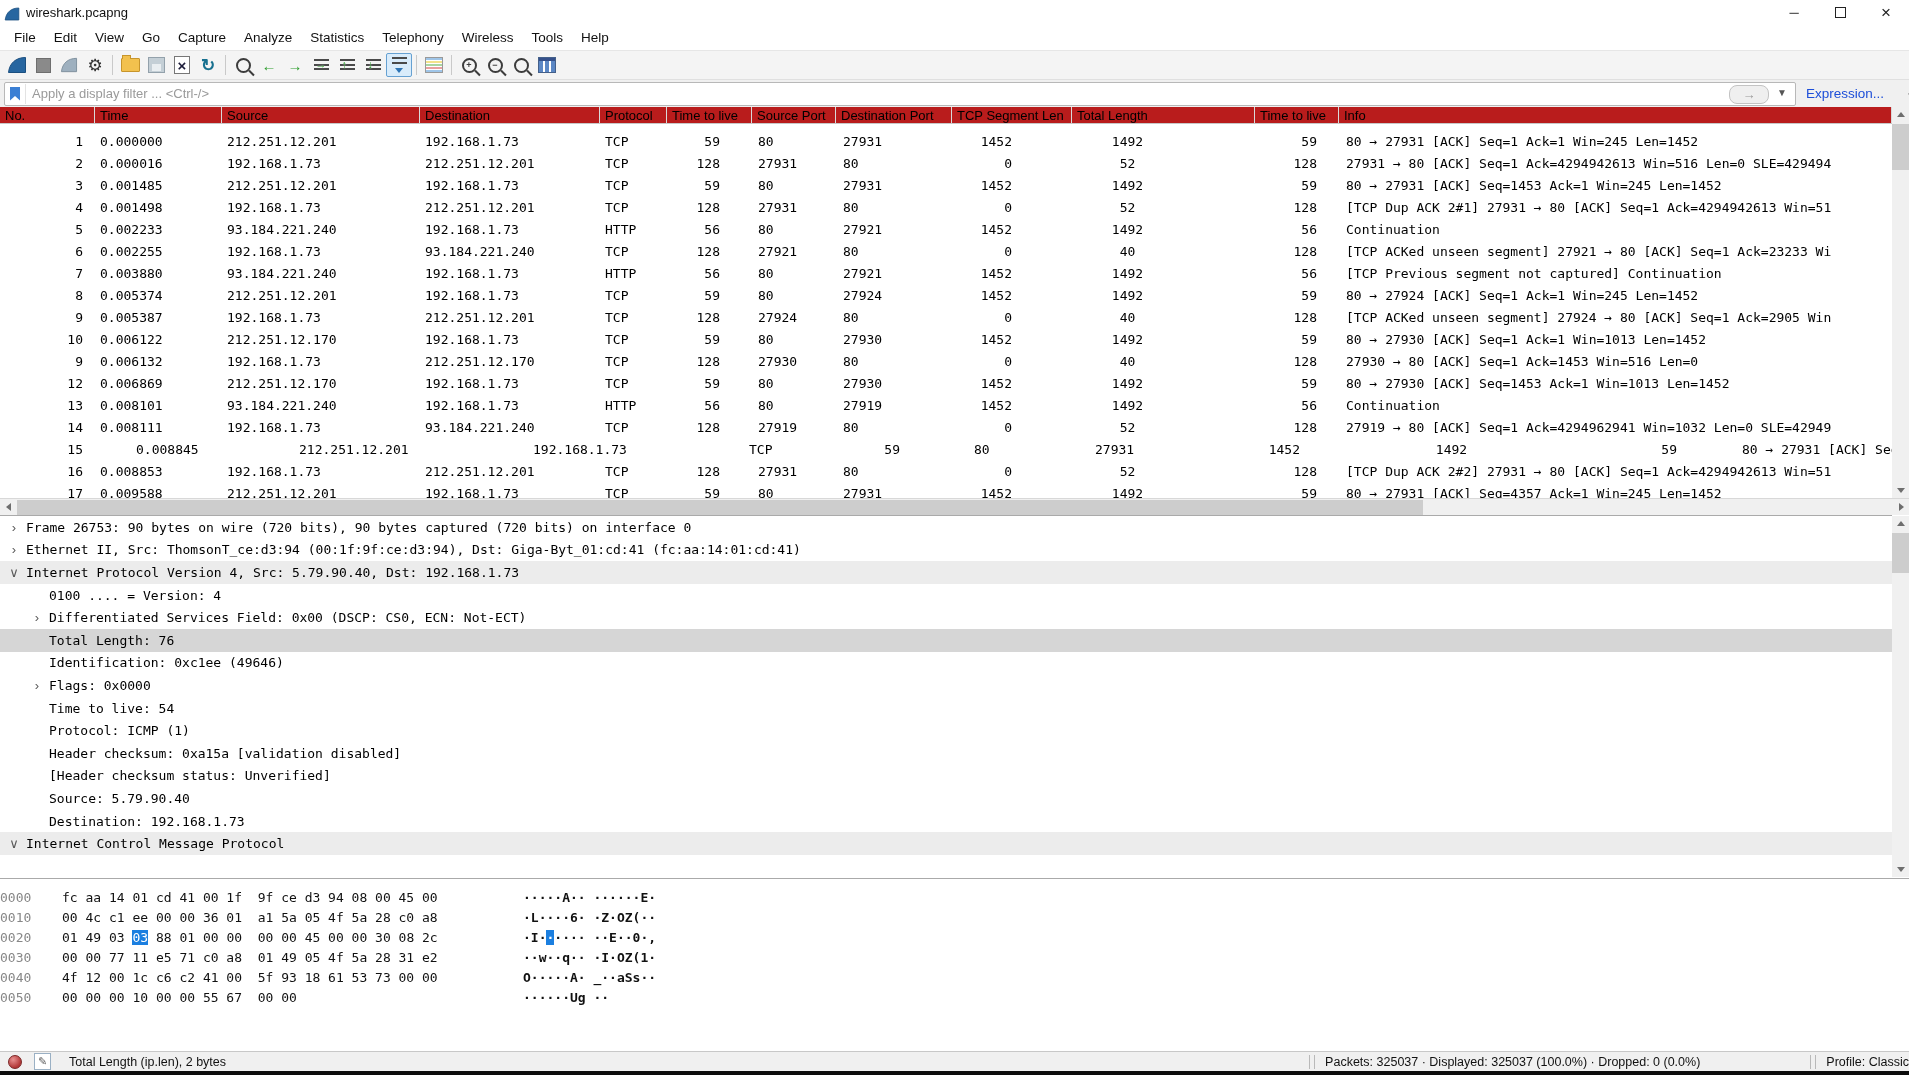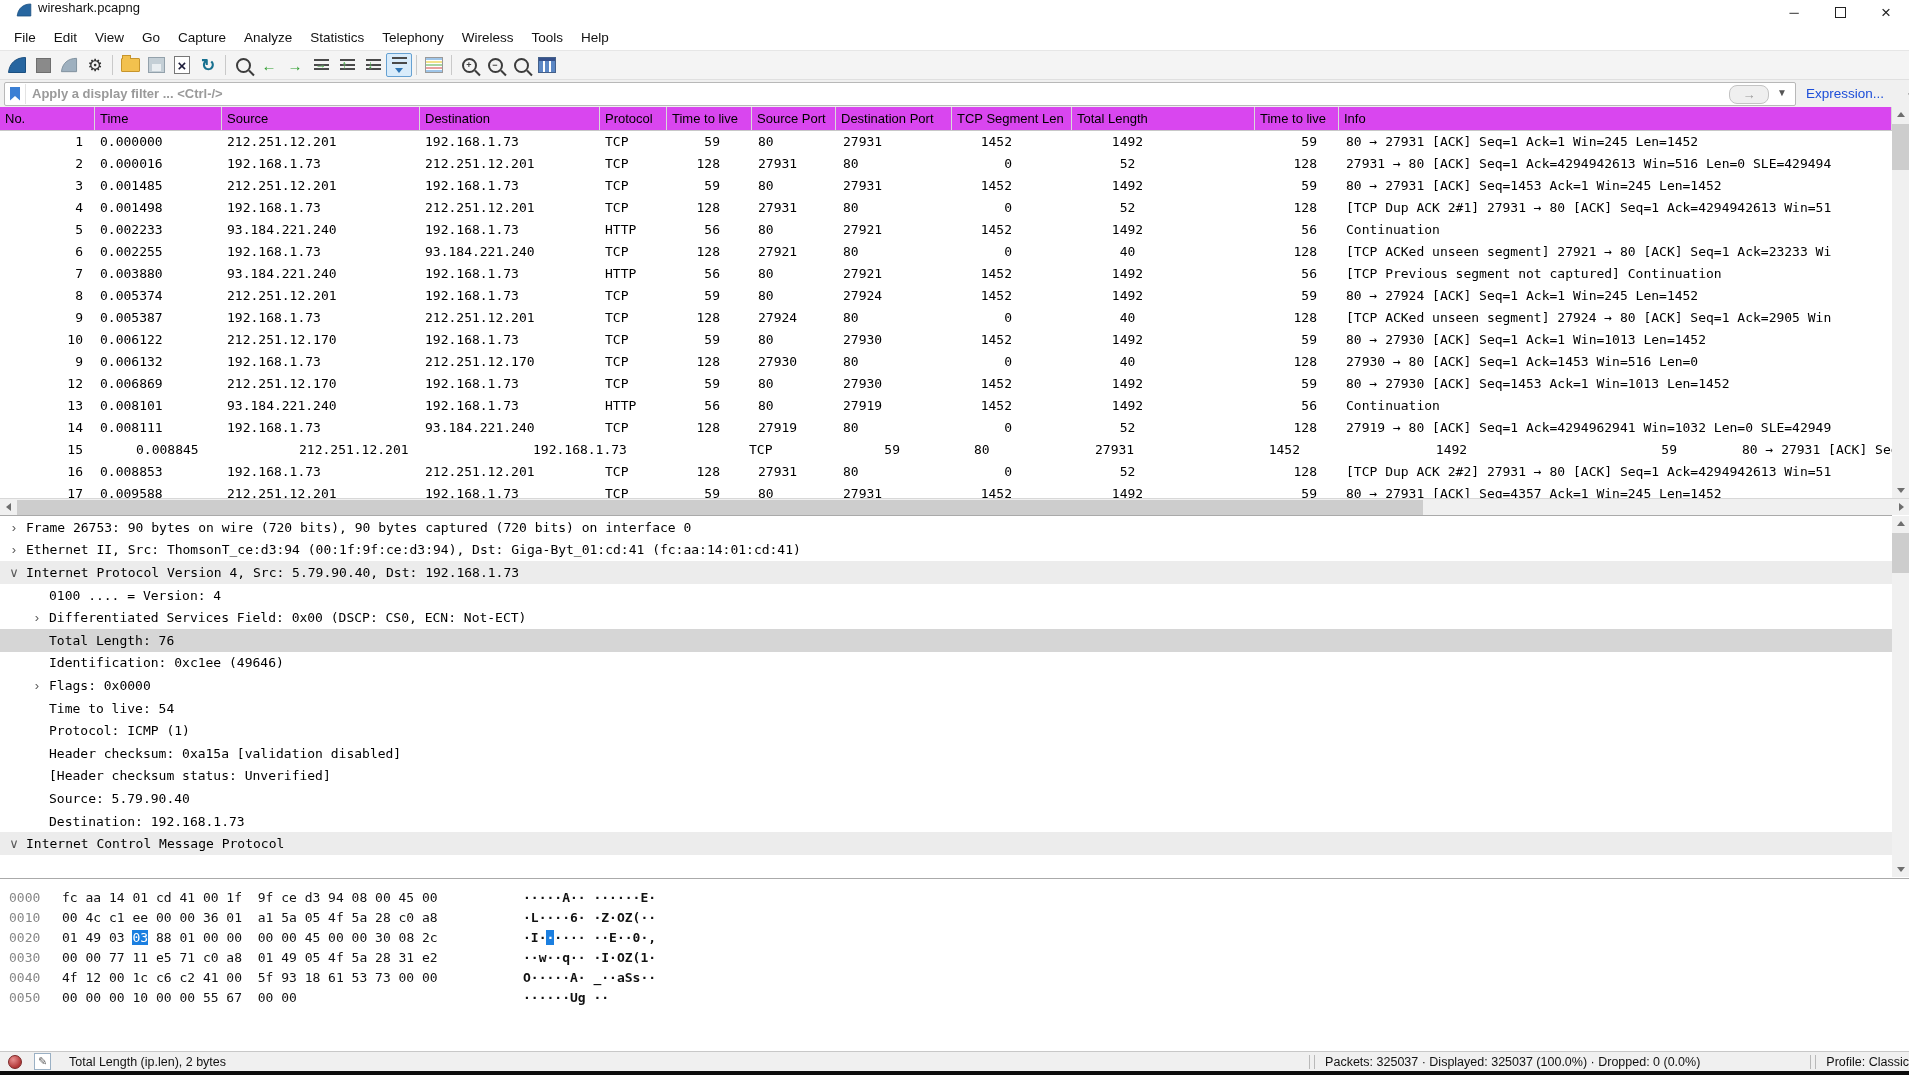--- a/index.html
+++ b/index.html
@@ -1,20 +1,20 @@
 <!DOCTYPE html>
 <html><head>
 <meta charset="utf-8">
 <style>
   html,body{margin:0;padding:0;background:#444;}
   .window{width:1909px;height:1075px;position:relative;background:#fff;overflow:hidden;
     font-family:"Liberation Sans",sans-serif;color:#000;font-size:13px;}
 
   
-  .titlebar{position:absolute;top:0;left:12px;right:0;height:25px;background:#fff;display:flex;align-items:flex-start;}
+  .titlebar{position:absolute;top:0;left:0;right:0;height:25px;background:#fff;display:flex;align-items:center;}
   .app-icon{margin:2px 6px 0 4px;display:inline-flex;}
   .title{font-size:13px;color:#111;}
   .win-controls{margin-left:auto;display:flex;height:25px;}
   .wb{width:46px;display:flex;align-items:center;justify-content:center;color:#222;font-size:13px;}
   .wb .box{width:9px;height:9px;border:1px solid #222;display:inline-block;}
   .wb.close{font-size:17px;}
 
   
   .menubar{position:absolute;top:25px;left:0;right:0;height:25px;background:#fff;display:flex;align-items:center;padding-left:5px;}
   .menu-item{padding:3px 9px;font-size:13.5px;color:#111;}
@@ -51,30 +51,30 @@
     linear-gradient(90deg,#5b87c5 0 4px,#fff 4px 6px,#5b87c5 6px 10px,#fff 10px 12px,#5b87c5 12px 16px);}
   .ic-cols::before{content:"";position:absolute;top:0;left:0;right:0;height:3px;background:#35508a;}
 
   
   .filterbar{position:absolute;top:79px;left:0;right:0;height:28px;background:#f0f0f0;display:flex;align-items:center;
     padding:0 4px;box-sizing:border-box;border-top:1px solid #e0e0e0;}
   .filter-input{flex:0 0 auto;width:1790px;height:22px;background:#fff;border:1px solid #b8b8b8;border-radius:2px;
     display:flex;align-items:center;position:relative;}
   .bookmark-btn{width:20px;height:20px;display:flex;align-items:center;justify-content:center;border-right:1px solid #e3e3e3;}
   .bookmark{width:10px;height:14px;background:#3b7fd4;clip-path:polygon(0 0,100% 0,100% 100%,50% 68%,0 100%);}
-  .ph{color:#9a9a9a;font-size:13px;margin-left:6px;font-weight:bold;}
+  .ph{color:#9a9a9a;font-size:13px;margin-left:6px;}
   .apply-btn{position:absolute;right:26px;top:2px;width:38px;height:17px;background:#efefef;border:1px solid #c3c3c3;border-radius:8px;
     display:flex;align-items:center;justify-content:center;color:#9a9a9a;font-weight:bold;font-size:13px;line-height:1;}
   .caret{position:absolute;right:8px;top:4px;color:#555;font-size:10px;}
   .expr{margin-left:10px;font-size:13.5px;color:#1d4ed8;}
   .fsep{width:1px;height:16px;background:#bbb;margin:0 10px 0 14px;}
   .plus{font-size:17px;color:#222;font-weight:bold;margin-right:6px;}
 
   
-  .colheader{position:absolute;top:107px;left:0;width:1892px;height:24px;background:#d946ef;border-bottom:1px solid #c8c8c8;
+  .colheader{position:absolute;top:107px;left:0;width:1892px;height:17px;background:#b91c1c;border-bottom:1px solid #c8c8c8;
     display:grid;box-sizing:border-box;}
   .hcell{font-size:13px;color:#000;display:flex;align-items:center;padding-left:5px;border-right:1px solid #d9d9d9;overflow:hidden;white-space:nowrap;}
   .rows{position:absolute;top:131px;left:0;width:1892px;height:367px;overflow:hidden;background:#fff;}
   .prow{display:grid;height:22px;line-height:22px;}
   .pcell{font-family:"DejaVu Sans Mono","Liberation Mono",monospace;font-size:13px;white-space:nowrap;overflow:hidden;}
   .c0{text-align:right;padding-right:12px;}
   .c1,.c2,.c3,.c4{padding-left:5px;}
   .c5{text-align:right;padding-right:32px;}
   .c6{padding-left:6px;}
   .c7{padding-left:7px;}
@@ -104,21 +104,21 @@
   .drow.shaded{background:#ececec;}
   .drow.selected{background:#d6d6d6;}
   .exp{color:#5a5a5a;font-family:"Liberation Sans",sans-serif;font-size:13px;text-align:center;flex:0 0 14px;}
   .lvl0 .exp{margin-left:7px;}
   .lvl1 .exp{margin-left:30px;}
   .dtxt{margin-left:5px;}
 
   
   .hexpane{position:absolute;top:878px;left:0;right:0;height:173px;background:#fff;border-top:1px solid #aaa;box-sizing:border-box;padding-top:9px;}
   .hrow{height:20px;line-height:20px;display:flex;font-family:"DejaVu Sans Mono","Liberation Mono",monospace;font-size:13px;}
-  .off{width:62px;padding-left:9px;box-sizing:border-box;color:#878787;}
+  .off{width:62px;box-sizing:border-box;color:#878787;}
   .hx{width:461px;white-space:pre;color:#111;}
   .as{white-space:pre;color:#111;font-weight:bold;}
   .bsel{background:#1b7fe0;color:#fff;}
 
   
   .statusbar{position:absolute;top:1051px;left:0;right:0;height:20px;background:#f0f0f0;border-top:1px solid #c8c8c8;
     display:flex;align-items:center;box-sizing:border-box;font-size:12.5px;color:#111;}
   .st-expert{width:12px;height:12px;border-radius:50%;margin-left:8px;
     background:radial-gradient(circle at 35% 30%,#e89090,#b23737 70%);border:1px solid #7a2525;}
   .st-comment{width:15px;height:15px;margin-left:12px;display:flex;align-items:center;justify-content:center;

